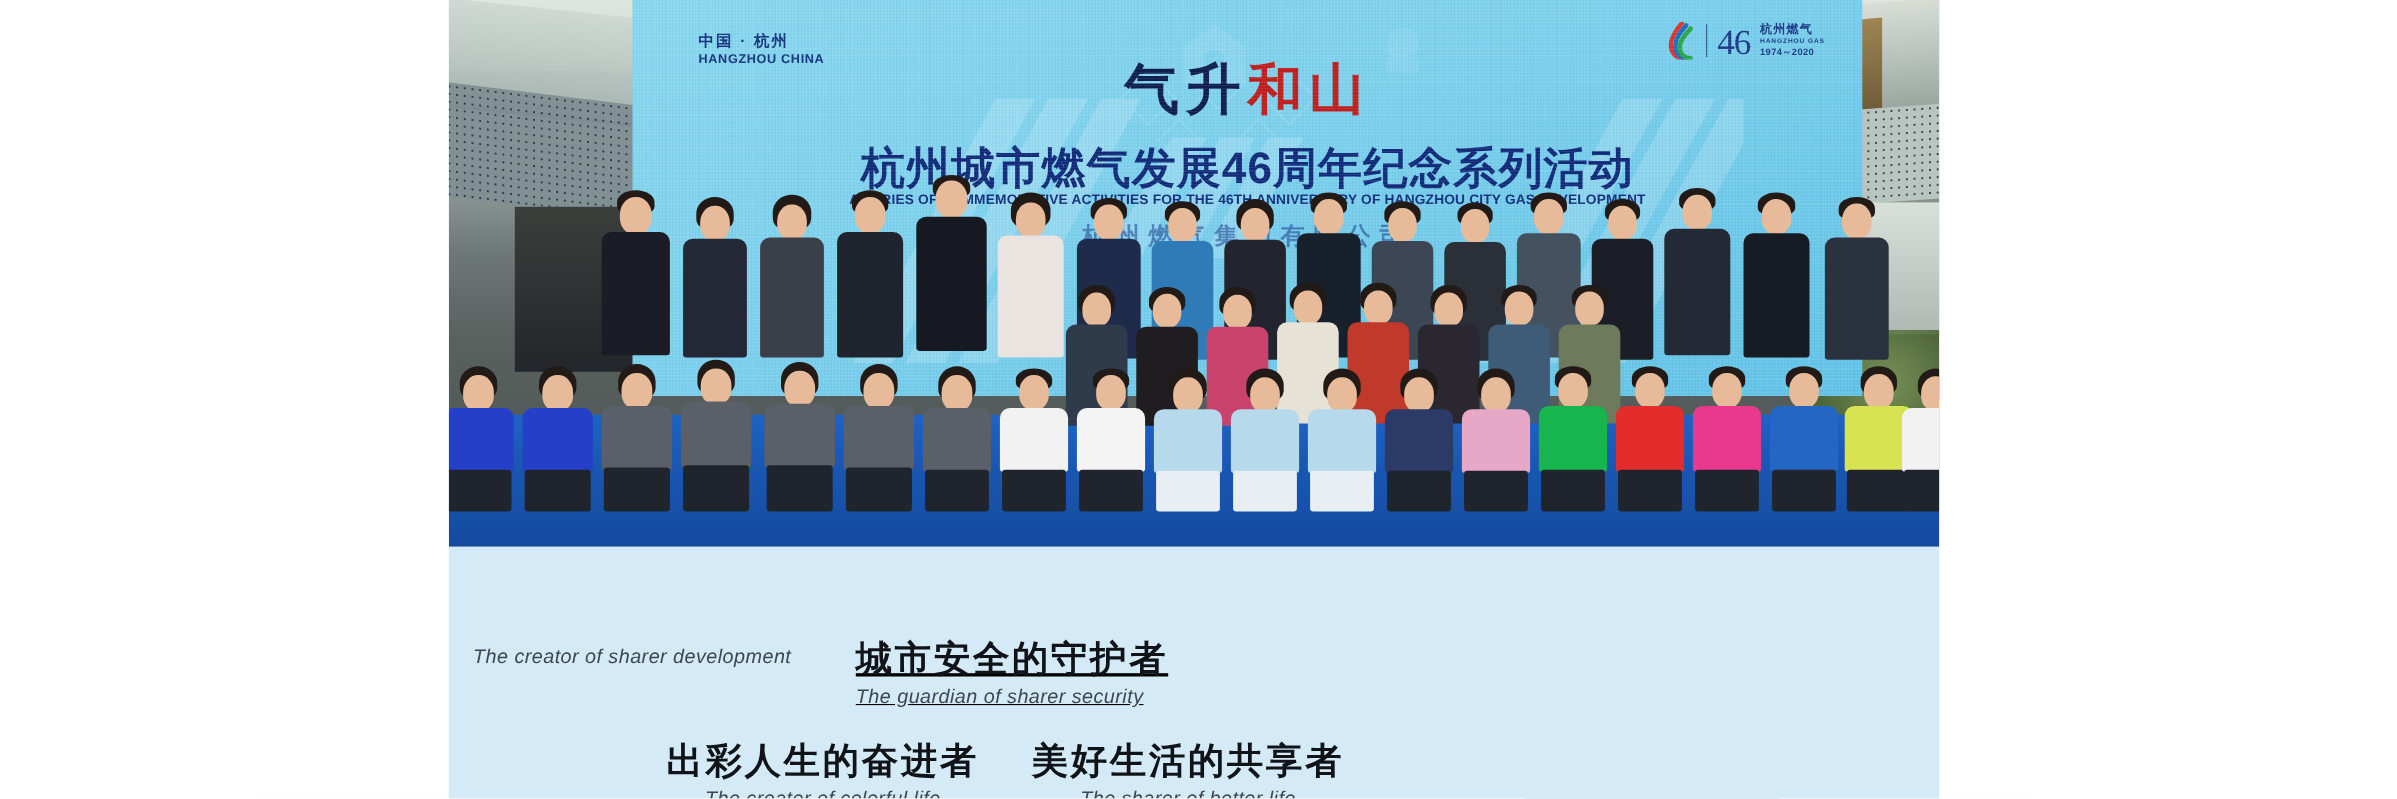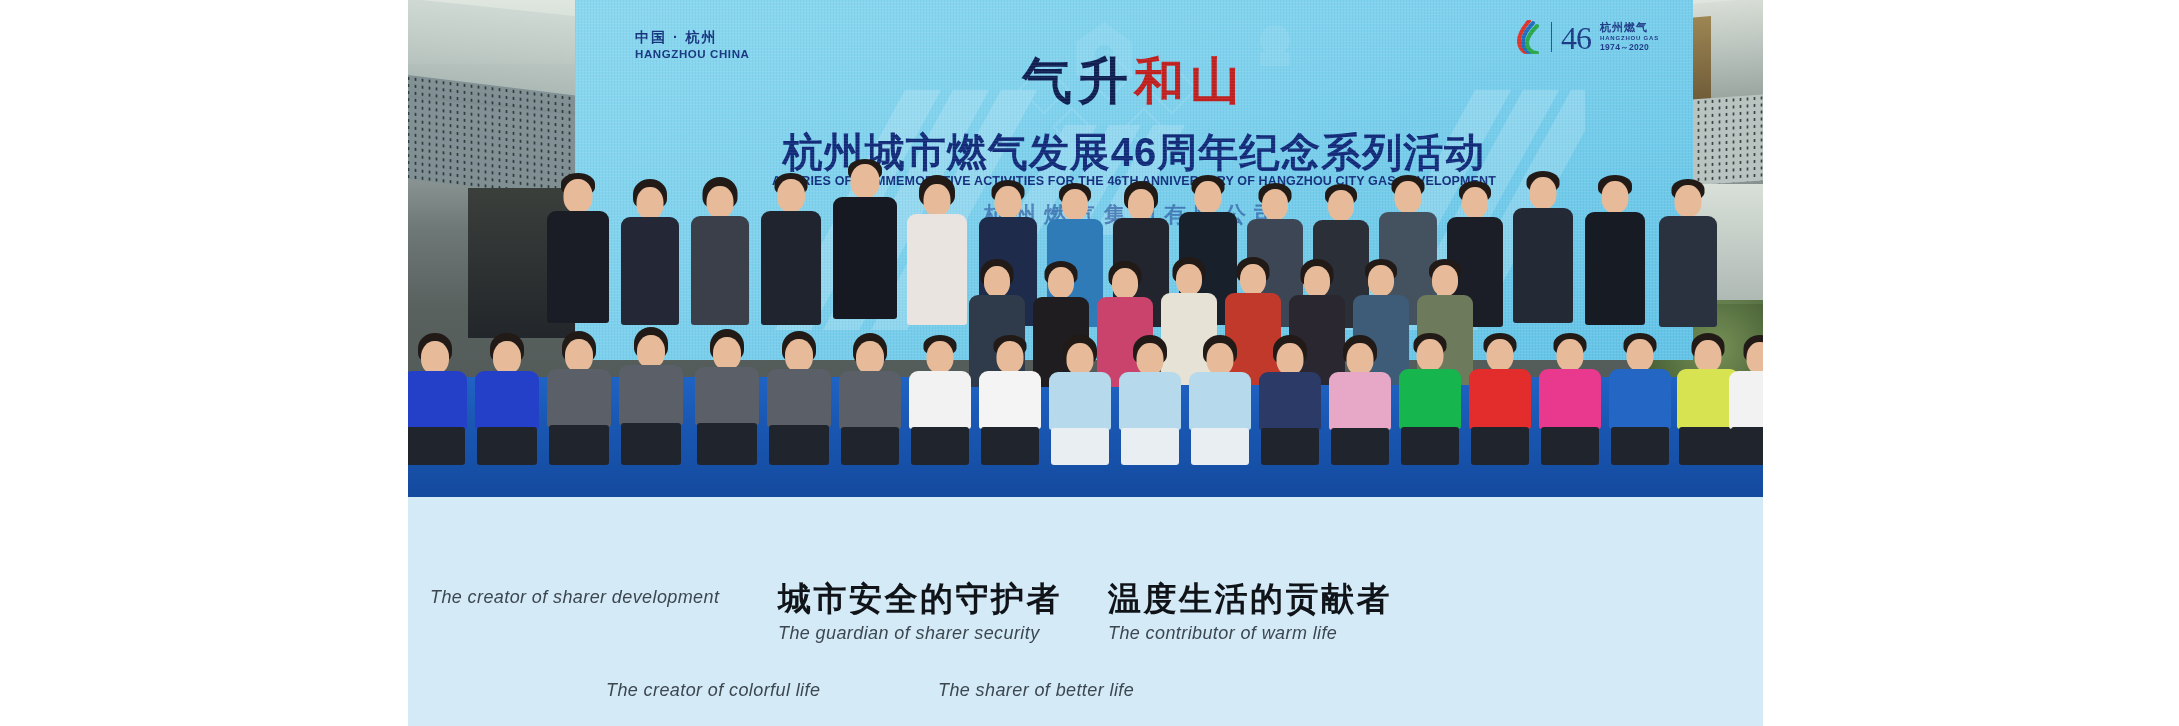--- a/index.html
+++ b/index.html
@@ -338,21 +338,21 @@
   .slogan-en {
     margin-top: 7px;
     font-size: 18px;
     font-style: italic;
     font-weight: 400;
     letter-spacing: .4px;
     color: #3c4750;
     line-height: 1.1;
   }
   .s1 { left: 22px;  top: 84px; }
-  .s2 { left: 370px; top: 84px; }
+  .s2 { left: 370px; top: 84px; text-decoration: underline; }
   .s3 { left: 700px; top: 84px; }
   .s4 { left: 198px; top: 177px; }
   .s5 { left: 530px; top: 177px; }
   .s4 .slogan-en, .s5 .slogan-en { text-align: center; }
 </style>
 </head>
 <body>
 
 <div id="page">
 
@@ -703,29 +703,27 @@
 
       <div class="slogan s1">
         <div class="slogan-en">The creator of sharer development</div>
       </div>
 
       <div class="slogan s2">
         <div class="slogan-cn">城市安全的守护者</div>
         <div class="slogan-en">The guardian of sharer security</div>
       </div>
 
-      <div class="slogan s3">
-        <div class="slogan-cn">温度生活的贡献者</div>
-        <div class="slogan-en">The contributor of warm life</div>
-      </div>
 
       <div class="slogan s4">
+        <div class="slogan-cn">出彩人生的奋进者</div>
         <div class="slogan-en">The creator of colorful life</div>
       </div>
 
       <div class="slogan s5">
+        <div class="slogan-cn">美好生活的共享者</div>
         <div class="slogan-en">The sharer of better life</div>
       </div>
 
     </div>
 
   </div>
 </div>
 
 </body></html>

